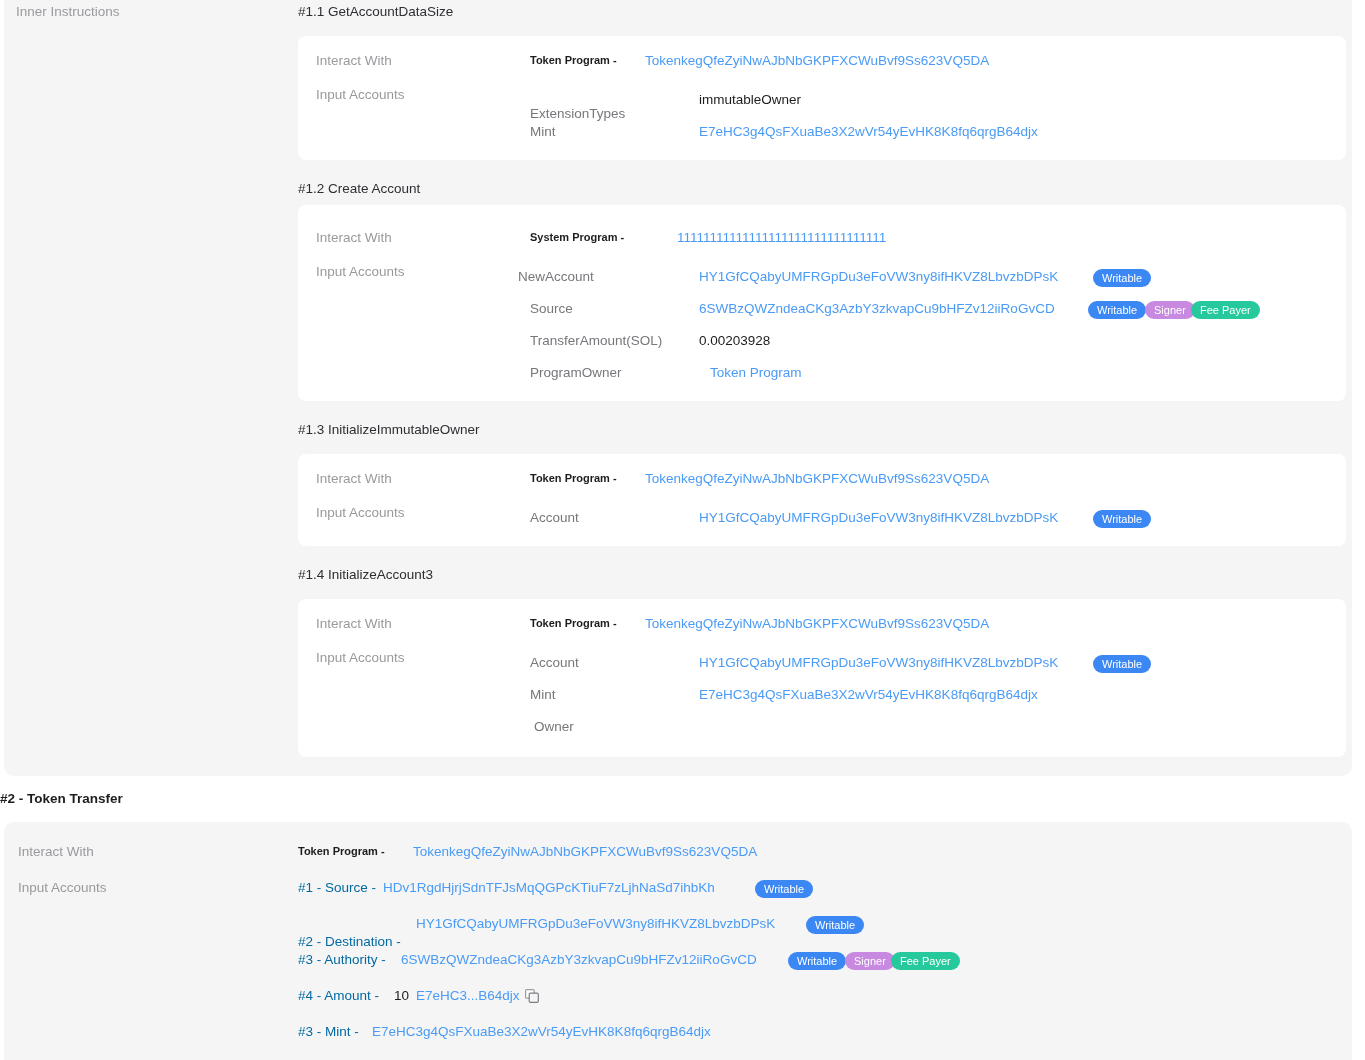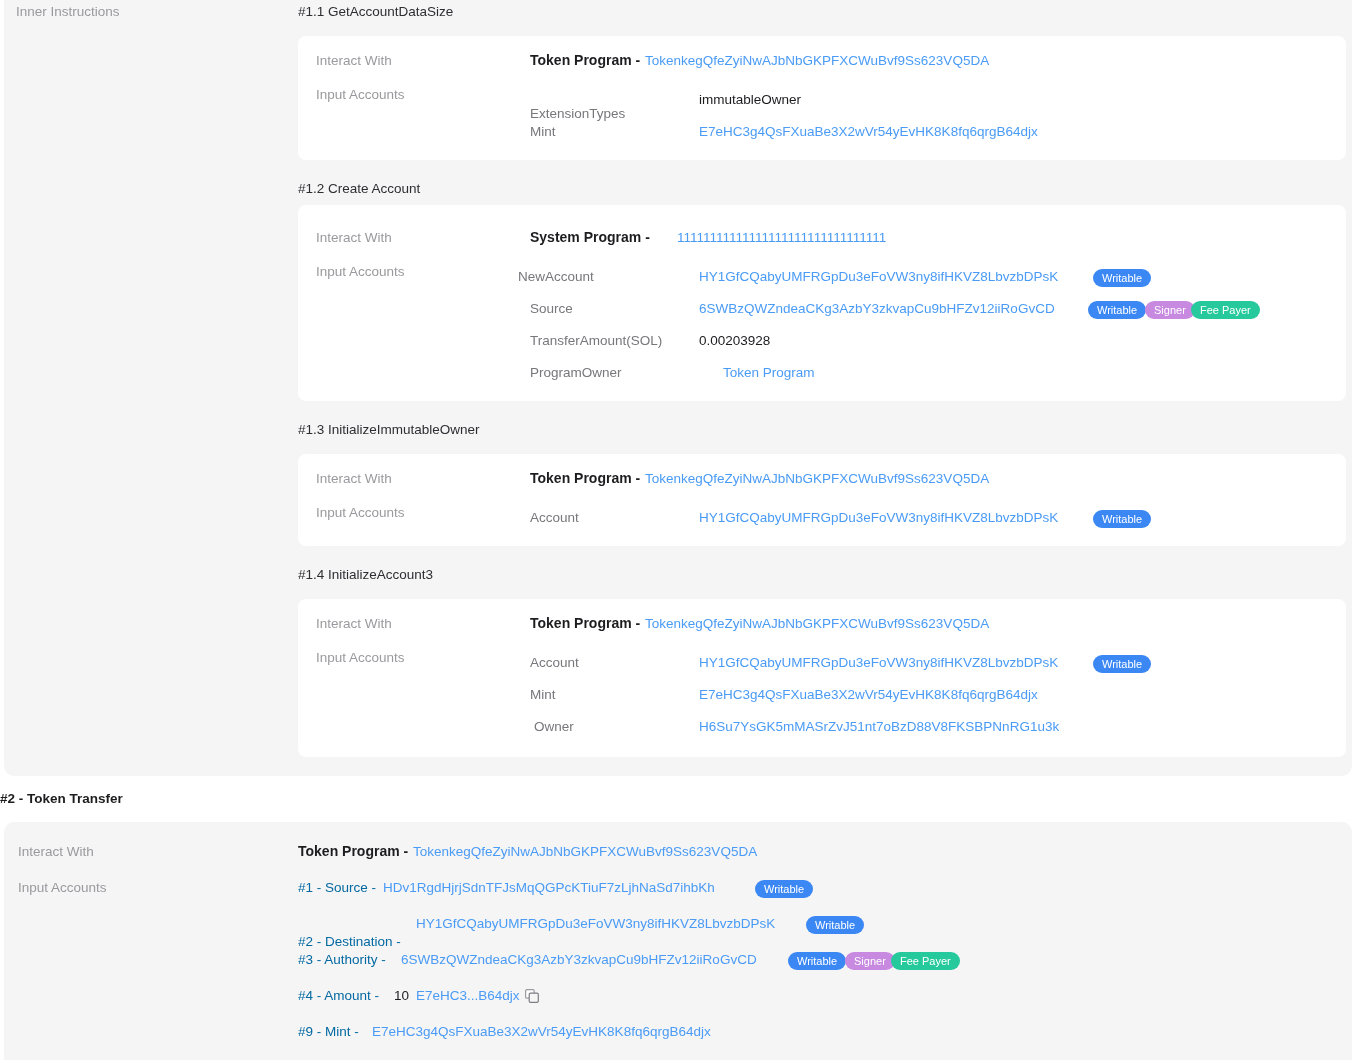--- a/index.html
+++ b/index.html
@@ -72,21 +72,21 @@
   .c-sublabel {
     position: absolute;
     color: #77777c;
     font-size: 13.5px;
     line-height: 17px;
     white-space: nowrap;
   }
   .c-progname {
     position: absolute;
     color: #1d1d20;
-    font-size: 14px;
+    font-size: 11px;
     font-weight: bold;
     line-height: 17px;
     white-space: nowrap;
   }
   .lnk {
     position: absolute;
     color: #4a9bf5;
     font-size: 13.5px;
     line-height: 17px;
     white-space: nowrap;
@@ -187,21 +187,21 @@
     <div class="c-sublabel" style="left:232px; top:95px;">Source</div>
     <a class="lnk" style="left:401px; top:95px;">6SWBzQWZndeaCKg3AzbY3zkvapCu9bHFZv12iiRoGvCD</a>
     <div class="badge b-writable" style="left:790px; top:96px;">Writable</div>
     <div class="badge b-signer" style="left:847px; top:96px;">Signer</div>
     <div class="badge b-feepayer" style="left:893px; top:96px;">Fee Payer</div>
 
     <div class="c-sublabel" style="left:232px; top:127px;">TransferAmount(SOL)</div>
     <div class="plain" style="left:401px; top:127px;">0.00203928</div>
 
     <div class="c-sublabel" style="left:232px; top:159px;">ProgramOwner</div>
-    <a class="lnk" style="left:425px; top:159px;">Token Program</a>
+    <a class="lnk" style="left:412px; top:159px;">Token Program</a>
   </div>
 
   <div class="grp-title" style="top:421px;">#1.3 InitializeImmutableOwner</div>
 
   <div class="card" style="top:454px; height:92px;">
     <div class="c-label" style="left:18px; top:16px;">Interact With</div>
     <div class="c-progname" style="left:232px; top:16px;">Token Program -</div>
     <a class="lnk" style="left:347px; top:16px;">TokenkegQfeZyiNwAJbNbGKPFXCWuBvf9Ss623VQ5DA</a>
 
     <div class="c-label" style="left:18px; top:50px;">Input Accounts</div>
@@ -221,21 +221,20 @@
     <div class="c-label" style="left:18px; top:50px;">Input Accounts</div>
 
     <div class="c-sublabel" style="left:232px; top:55px;">Account</div>
     <a class="lnk" style="left:401px; top:55px;">HY1GfCQabyUMFRGpDu3eFoVW3ny8ifHKVZ8LbvzbDPsK</a>
     <div class="badge b-writable" style="left:795px; top:56px;">Writable</div>
 
     <div class="c-sublabel" style="left:232px; top:87px;">Mint</div>
     <a class="lnk" style="left:401px; top:87px;">E7eHC3g4QsFXuaBe3X2wVr54yEvHK8K8fq6qrgB64djx</a>
 
     <div class="c-sublabel" style="left:236px; top:119px;">Owner</div>
-    <a class="lnk" style="left:401px; top:119px;">H6Su7YsGK5mMASrZvJ51nt7oBzD88V8FKSBPNnRG1u3k</a>
   </div>
 
   <div class="sec-title" style="top:790px;">#2 - Token Transfer</div>
 
   <div class="panel panel-bottom"></div>
 
   <div class="rowlabel" style="left:18px; top:843px;">Interact With</div>
   <div class="c-progname" style="left:298px; top:843px;">Token Program -</div>
   <a class="lnk" style="left:413px; top:843px;">TokenkegQfeZyiNwAJbNbGKPFXCWuBvf9Ss623VQ5DA</a>
 
@@ -258,16 +257,16 @@
   <div class="idxlabel" style="left:298px; top:987px;">#4 - Amount -</div>
   <div class="plain" style="left:394px; top:987px;">10</div>
   <a class="lnk" style="left:416px; top:987px;">E7eHC3...B64djx</a>
   <span class="copy-icon" style="left:525px; top:989px;">
     <svg width="14" height="14" viewBox="0 0 14 14" fill="none">
       <rect x="0.6" y="0.6" width="8.6" height="8.6" rx="1.3" stroke="#9a9aa0" stroke-width="1.2" fill="#ffffff"></rect>
       <rect x="4.2" y="4.2" width="9.1" height="9.1" rx="1.3" stroke="#7d7d84" stroke-width="1.2" fill="#f5f5f6"></rect>
     </svg>
   </span>
 
-  <div class="idxlabel" style="left:298px; top:1023px;">#9 - Mint -</div>
+  <div class="idxlabel" style="left:298px; top:1023px;">#3 - Mint -</div>
   <a class="lnk" style="left:372px; top:1023px;">E7eHC3g4QsFXuaBe3X2wVr54yEvHK8K8fq6qrgB64djx</a>
 
 </div>
 
 </body></html>

